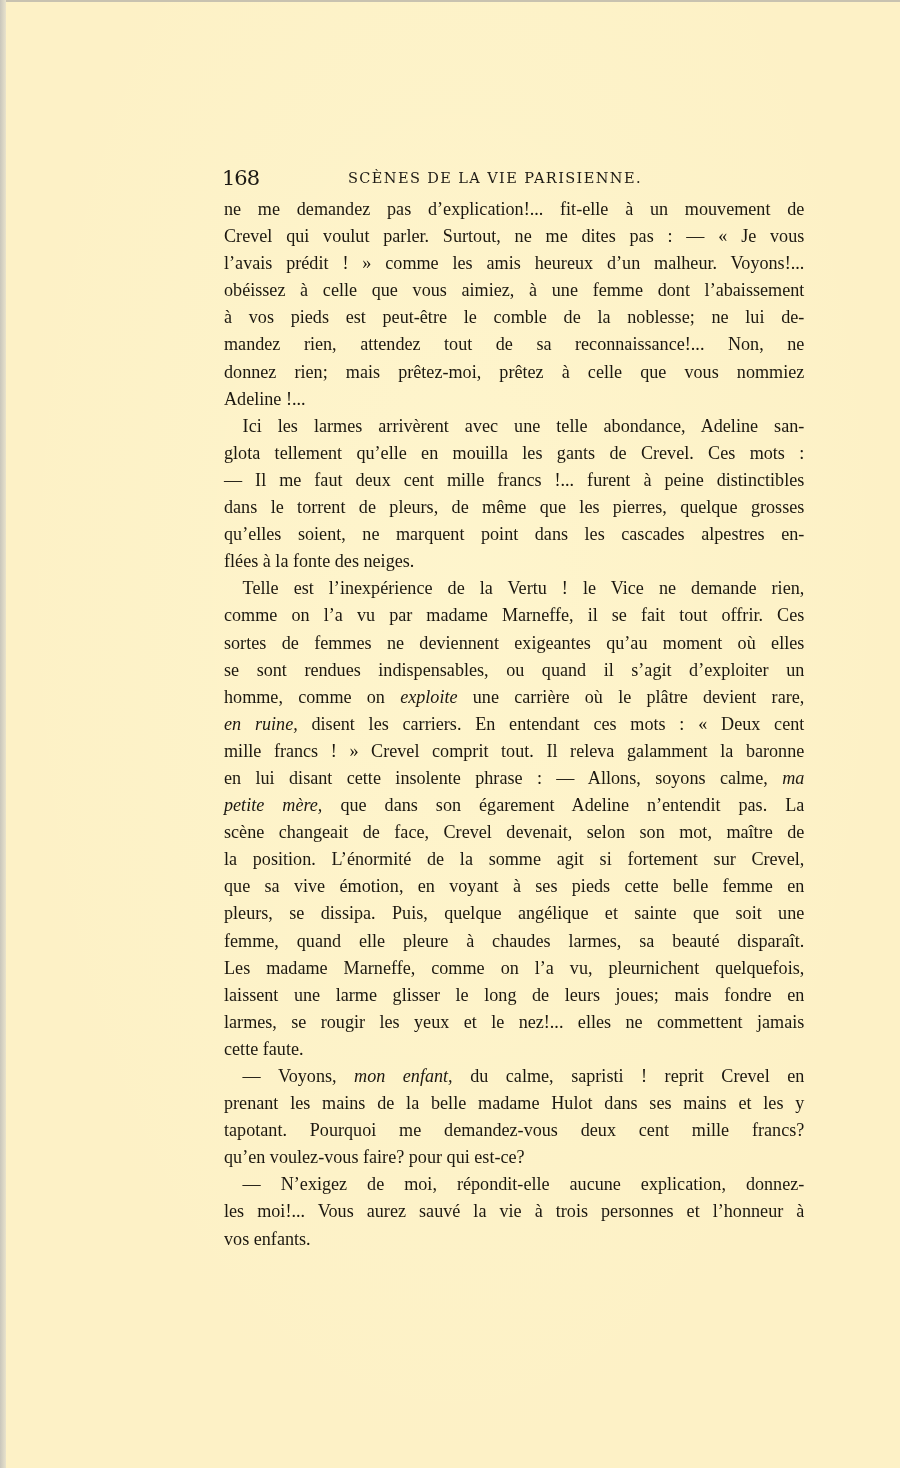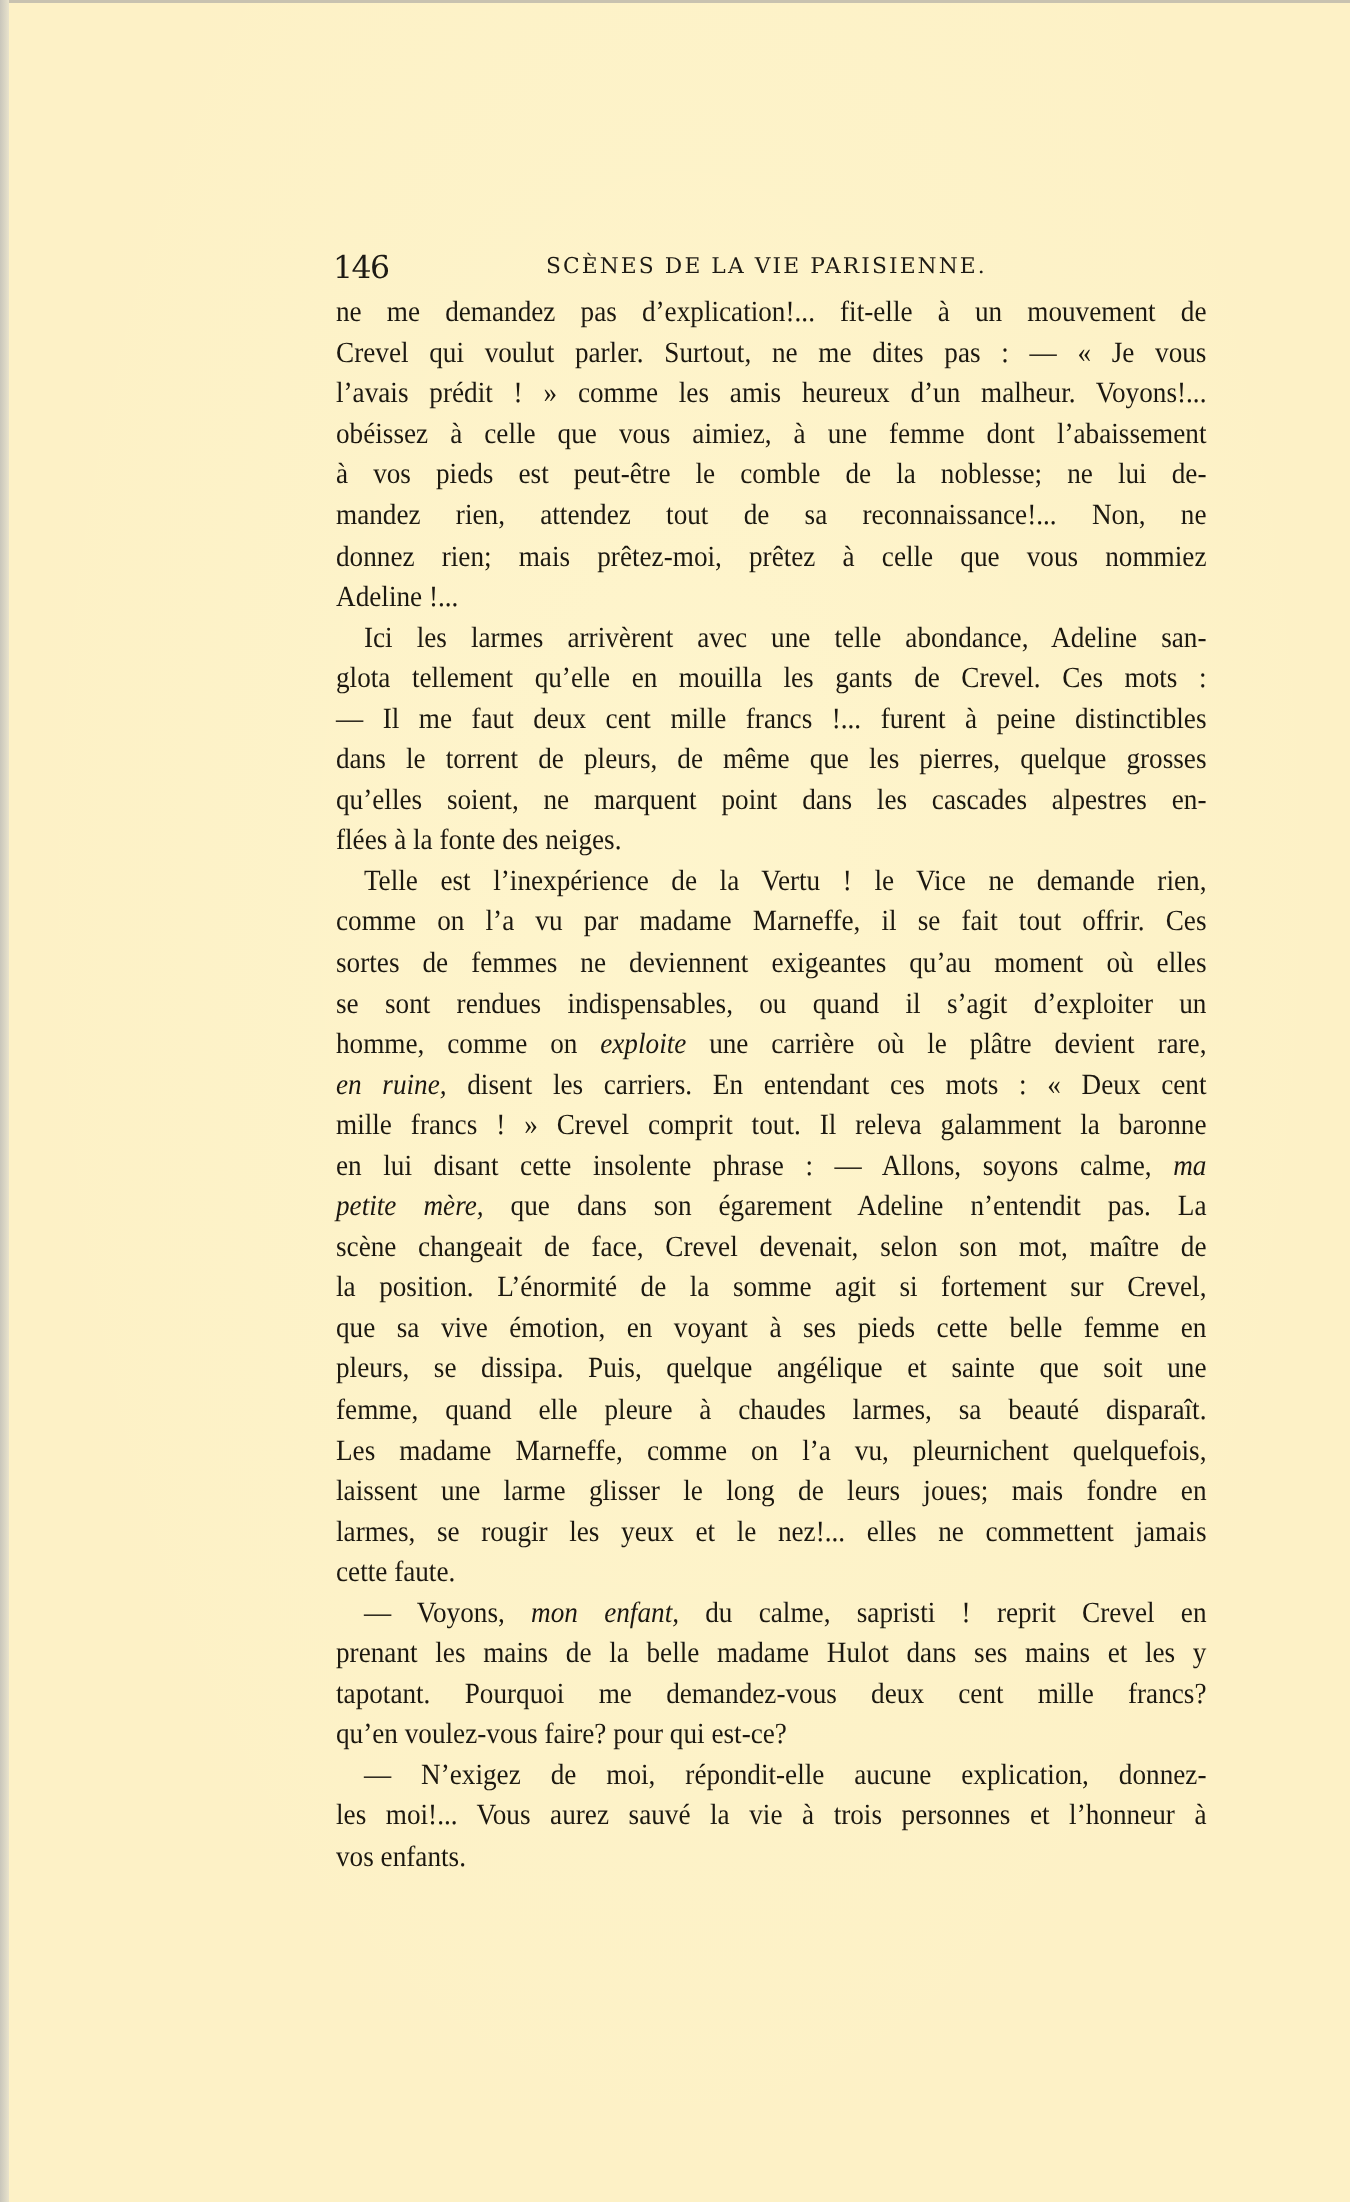--- a/index.html
+++ b/index.html
@@ -24,21 +24,21 @@
     }
     .header {
       position: absolute; top: 166px; left: 222px; width: 582px; height: 26px;
       font-family: "DejaVu Serif", serif; color: #1d1a14;
     }
     .page-number {
       position: absolute; left: 0; top: 0;
       font-size: 21px; letter-spacing: -1px;
     }
     .running-title {
-      position: absolute; left: 142px; top: 4px;
+      position: absolute; left: 126px; top: 4px;
       font-size: 14.5px; letter-spacing: 1.4px;
     }
     .body-text {
       position: absolute; top: 195px; left: 224px; width: 580px;
       font-family: "Liberation Serif", serif;
       color: #1c1810;
       font-size: 19.5px;
       line-height: 27.1px;
       text-align: justify;
       transform: scaleX(0.93);
@@ -53,21 +53,21 @@
 </head>
 <body>
 
 <div class="top-edge"></div>
 <div class="left-edge"></div>
 
 <div class="page">
 </div>
 
 <div class="header">
-  <span class="page-number">146</span>
+  <span class="page-number">168</span>
   <span class="running-title">SCÈNES DE LA VIE PARISIENNE.</span>
 </div>
 
 <div class="body-text" id="body-text">
     <div>
       <span class="line">ne me demandez pas d’explication!... fit-elle à un mouvement de</span>
       <span class="line">Crevel qui voulut parler. Surtout, ne me dites pas : — « Je vous</span>
       <span class="line">l’avais prédit ! » comme les amis heureux d’un malheur. Voyons!...</span>
       <span class="line">obéissez à celle que vous aimiez, à une femme dont l’abaissement</span>
       <span class="line">à vos pieds est peut-être le comble de la noblesse; ne lui de-</span>

